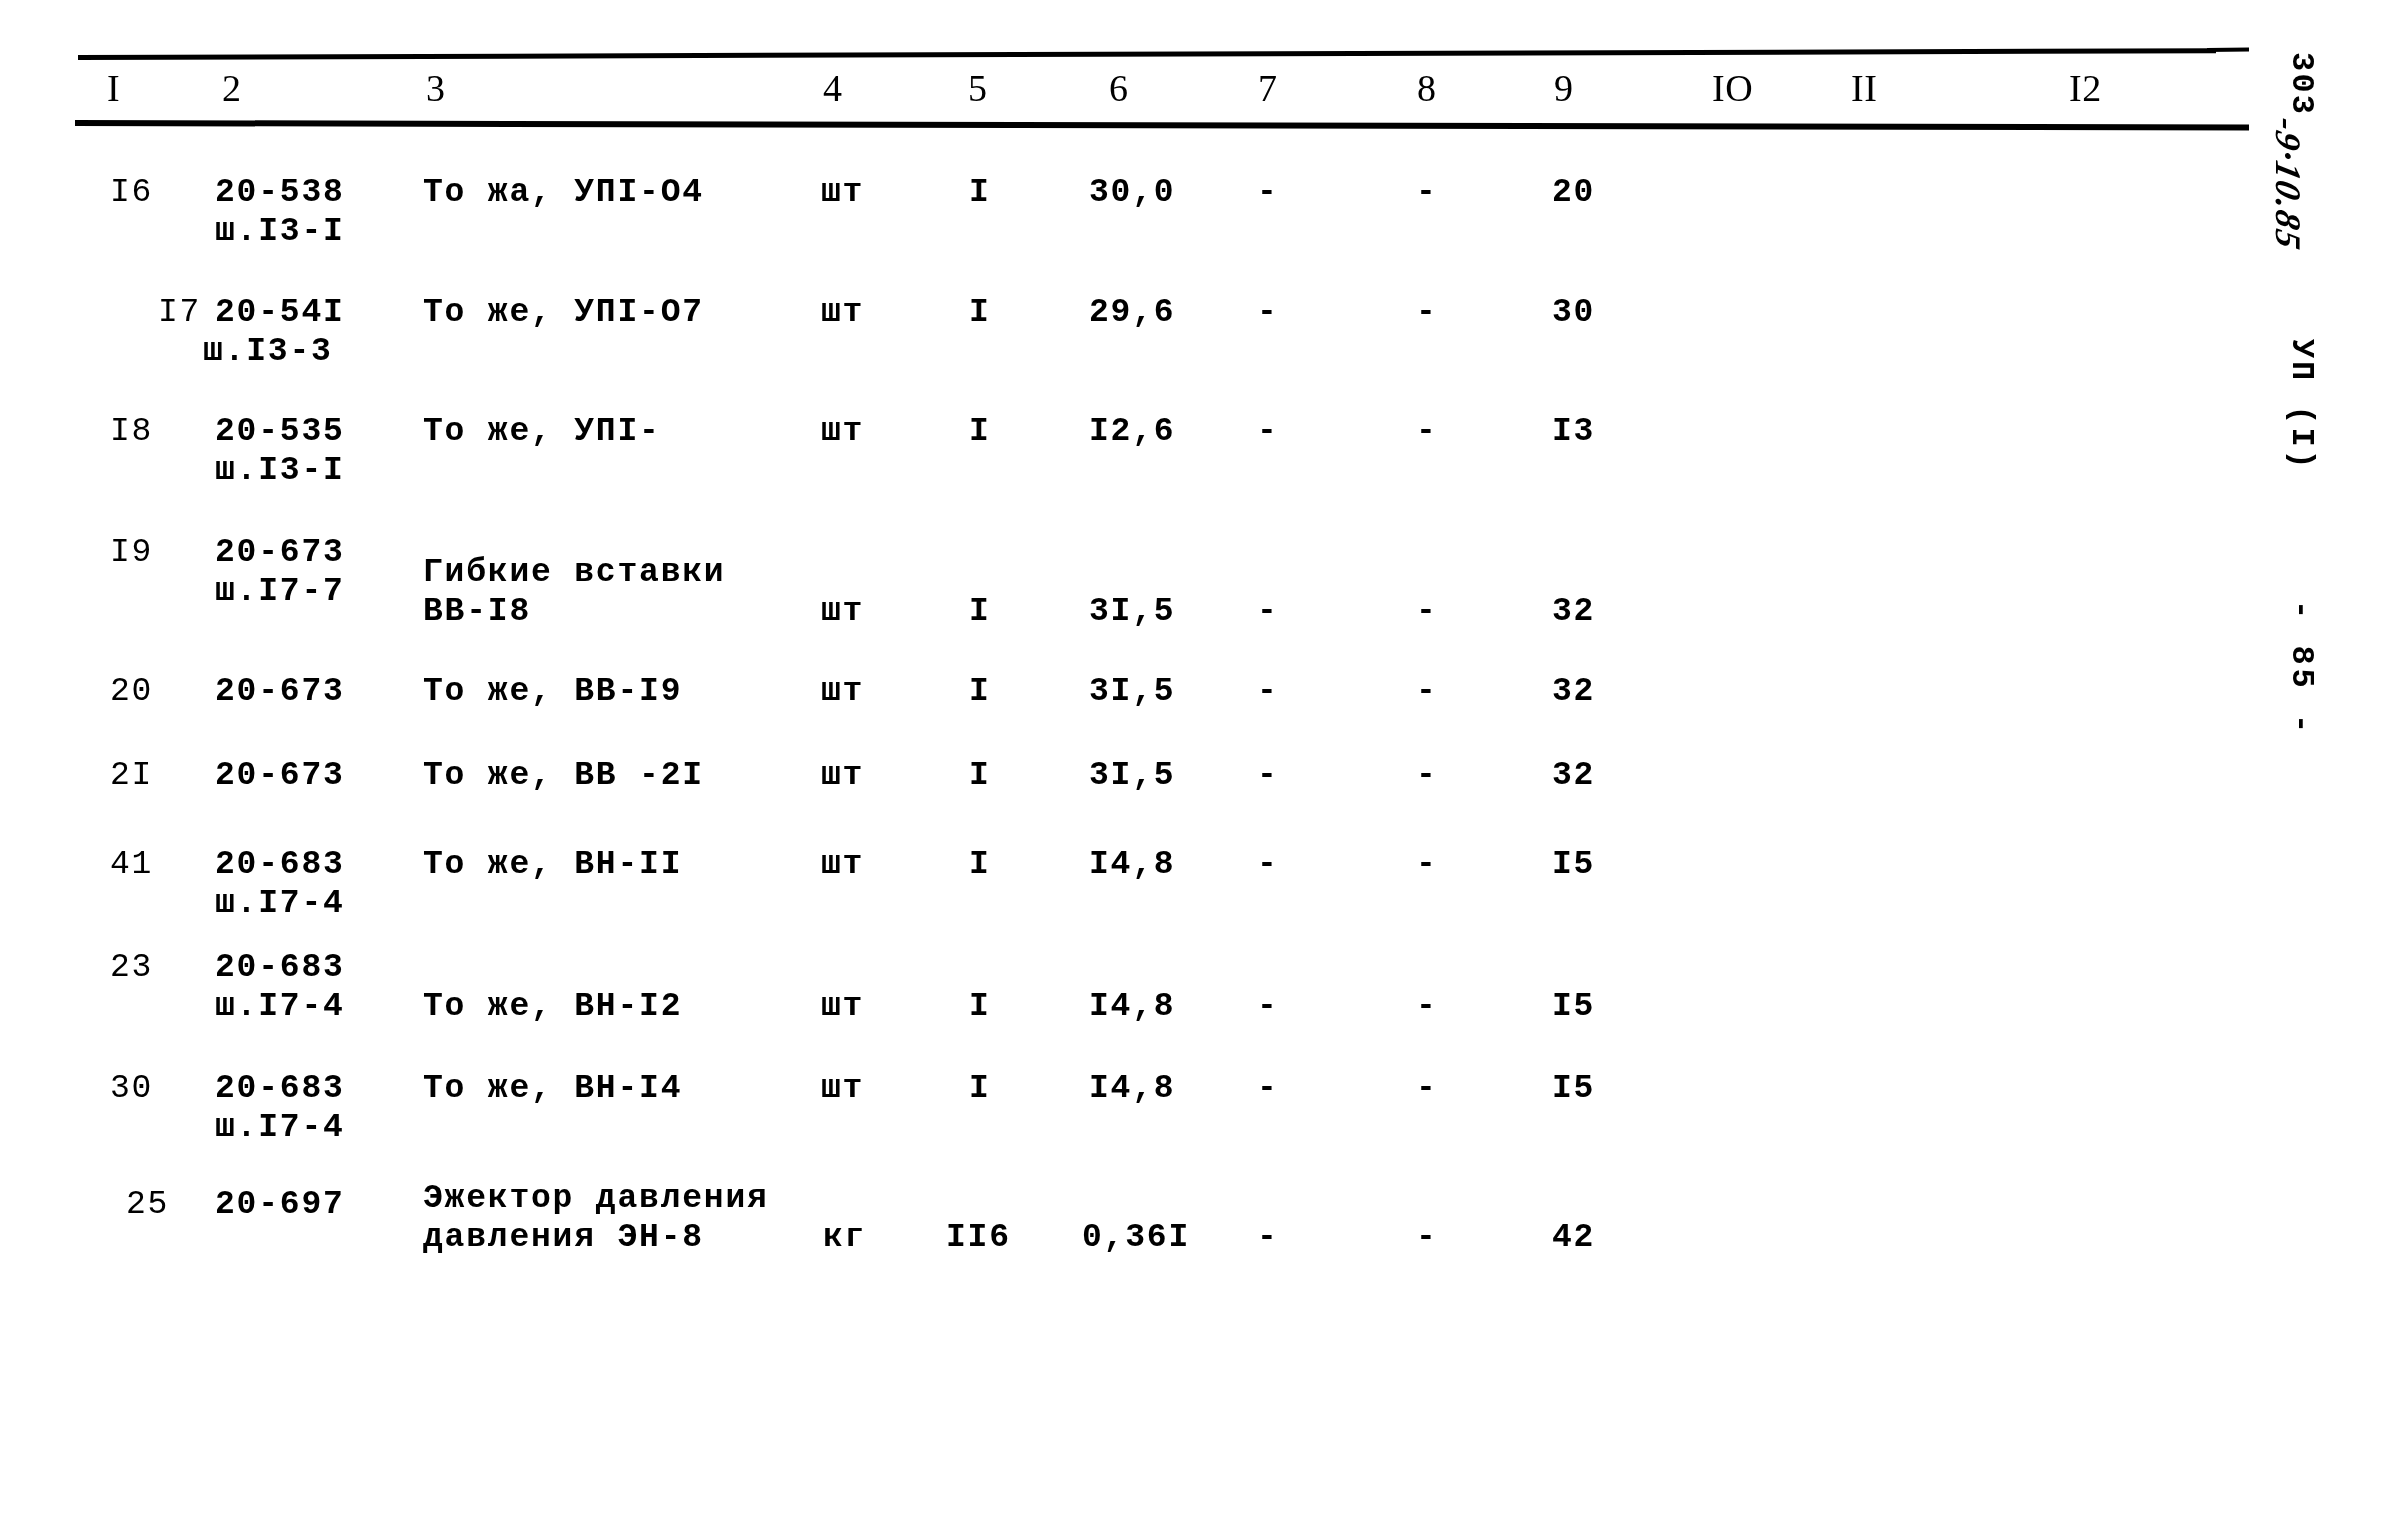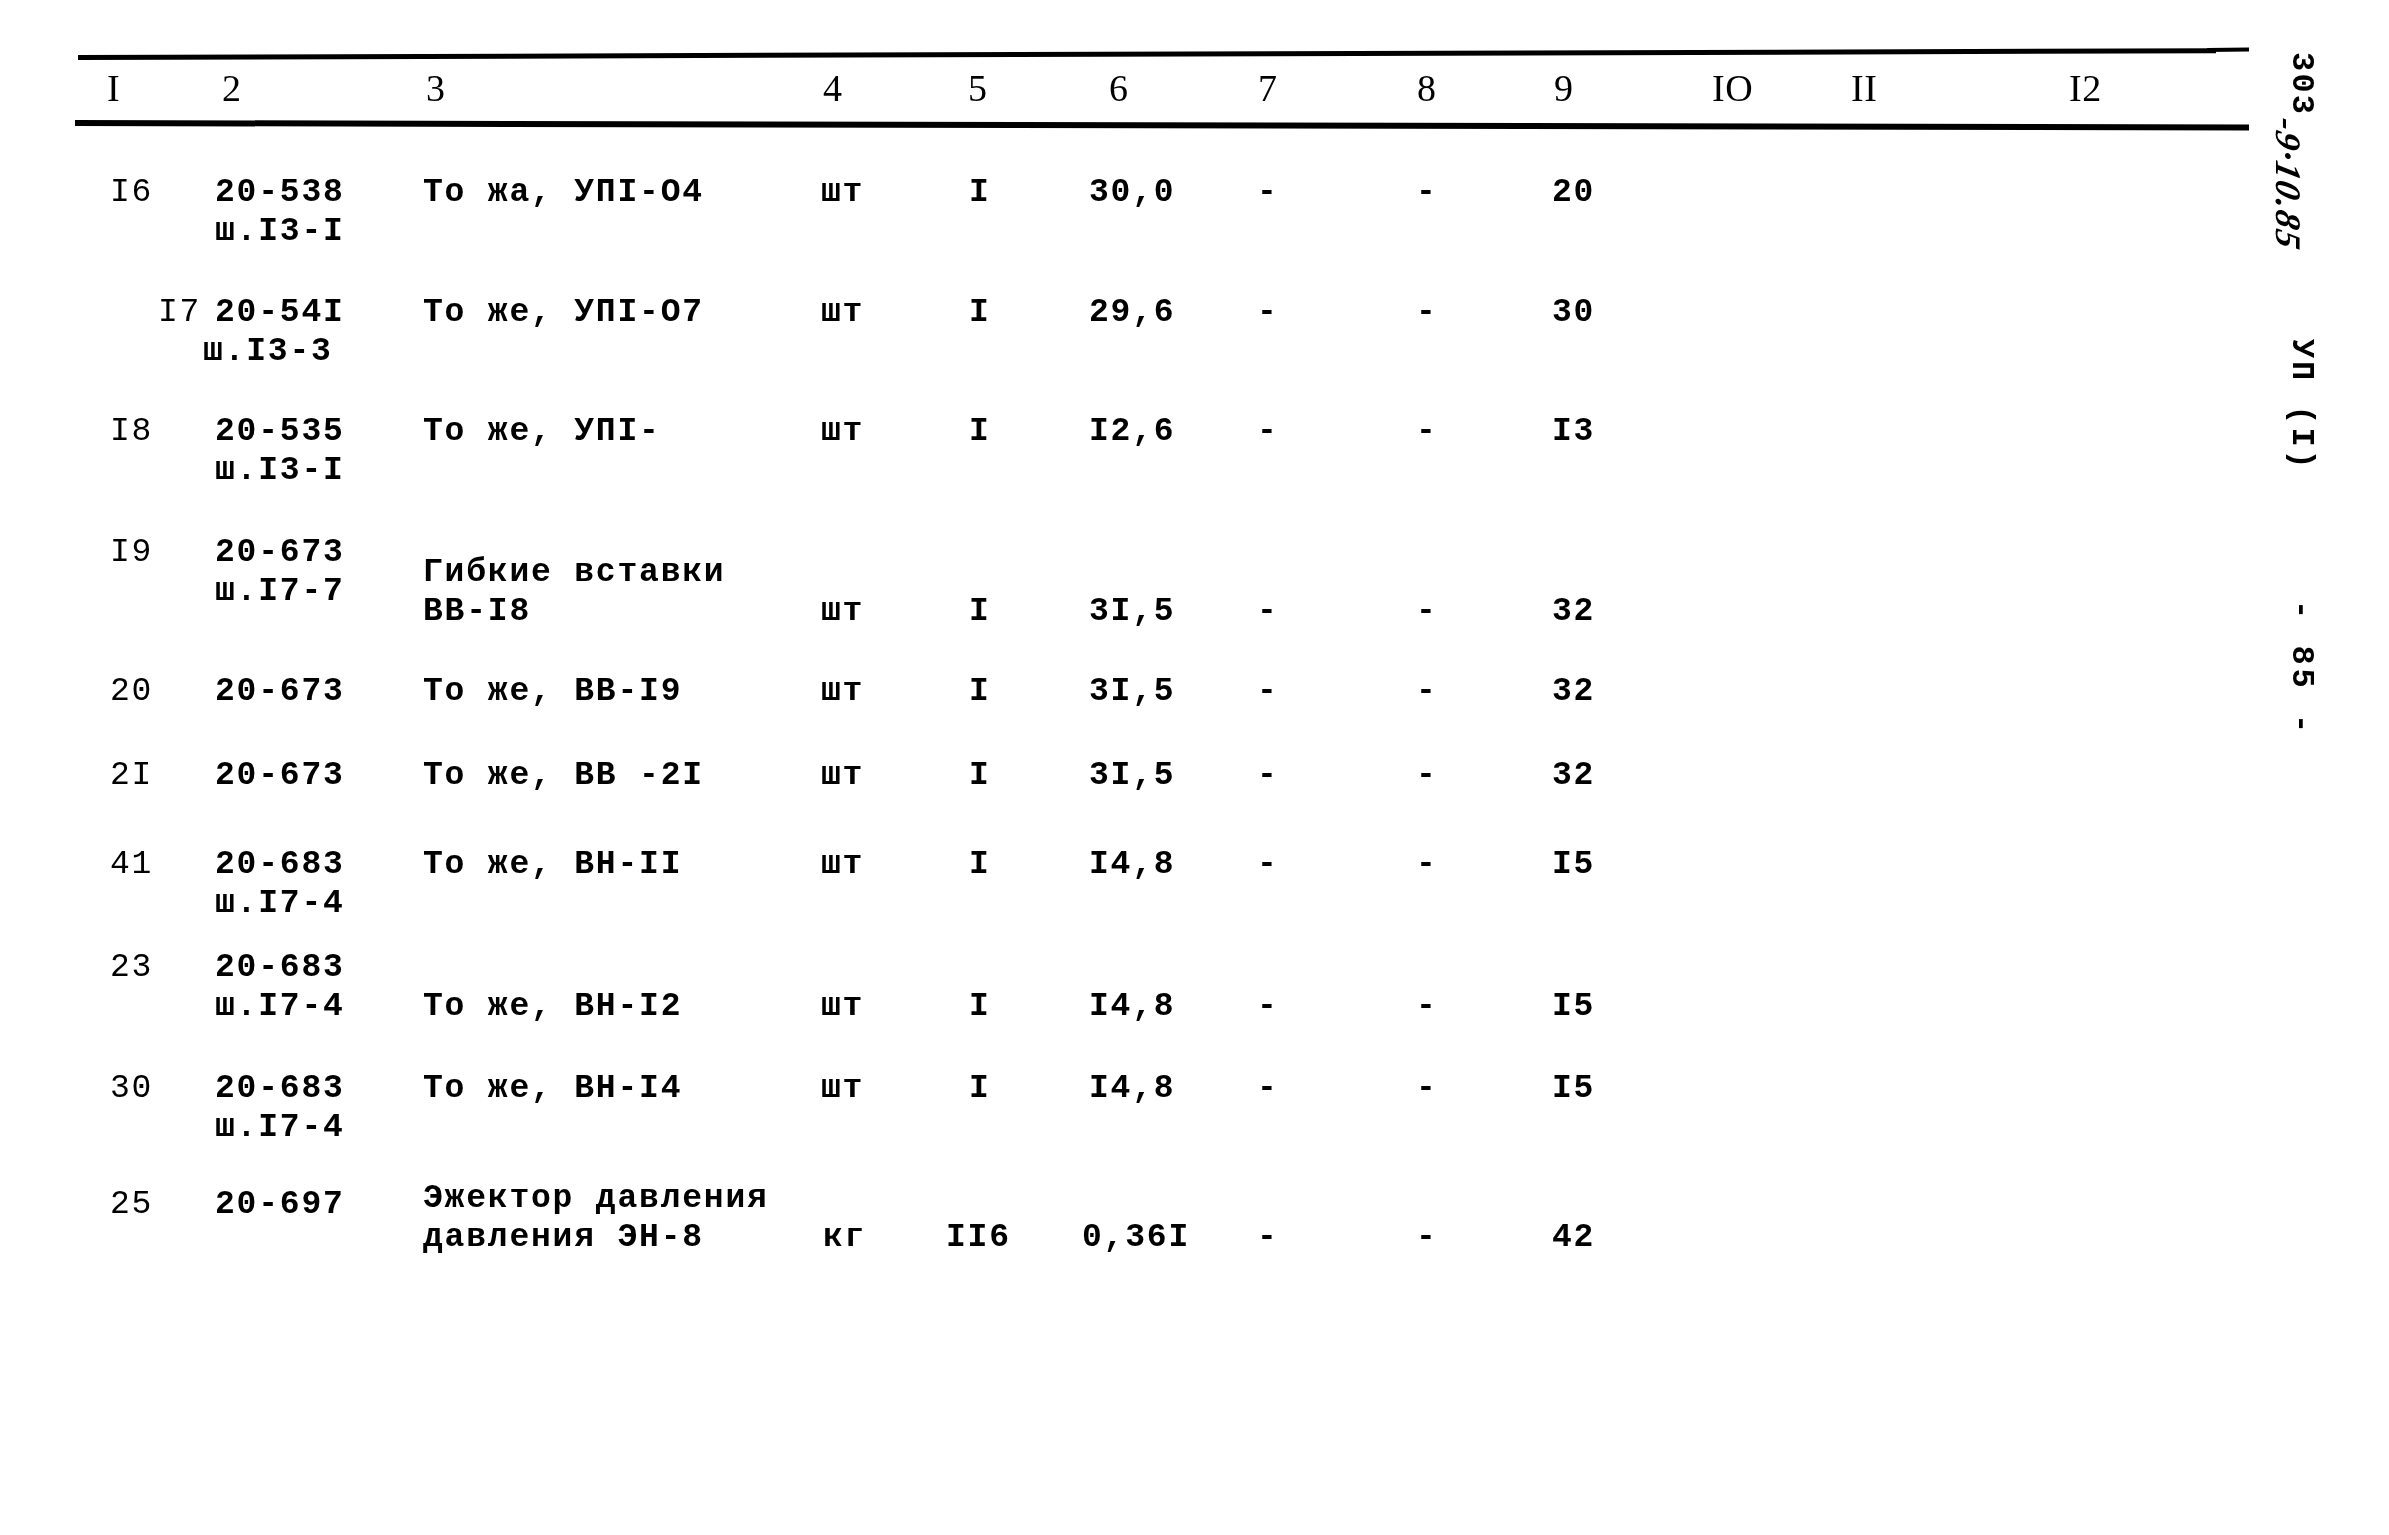--- a/index.html
+++ b/index.html
@@ -228,21 +228,21 @@
   <div class="cell" style="left:215px; top:1069px;">20-683</div>
   <div class="cell" style="left:215px; top:1108px;">ш.I7-4</div>
   <div class="cell" style="left:423px; top:1069px;">То же, ВН-I4</div>
   <div class="cell" style="left:821px; top:1069px;">шт</div>
   <div class="cell" style="left:969px; top:1069px;">I</div>
   <div class="cell" style="left:1089px; top:1069px;">I4,8</div>
   <div class="cell dash" style="left:1257px; top:1069px;">-</div>
   <div class="cell dash" style="left:1416px; top:1069px;">-</div>
   <div class="cell" style="left:1552px; top:1069px;">I5</div>
 
-  <div class="cell num" style="left:110px; top:1185px;text-align:center;">25</div>
+  <div class="cell num" style="left:126px; top:1185px;text-align:center;">25</div>
   <div class="cell" style="left:215px; top:1185px;">20-697</div>
   <div class="cell" style="left:423px; top:1179px;">Эжектор давления</div>
   <div class="cell" style="left:423px; top:1218px;">давления ЭН-8</div>
   <div class="cell" style="left:823px; top:1218px;">кг</div>
   <div class="cell" style="left:946px; top:1218px;">II6</div>
   <div class="cell" style="left:1082px; top:1218px;">0,36I</div>
   <div class="cell dash" style="left:1257px; top:1218px;">-</div>
   <div class="cell dash" style="left:1416px; top:1218px;">-</div>
   <div class="cell" style="left:1552px; top:1218px;">42</div>
 

